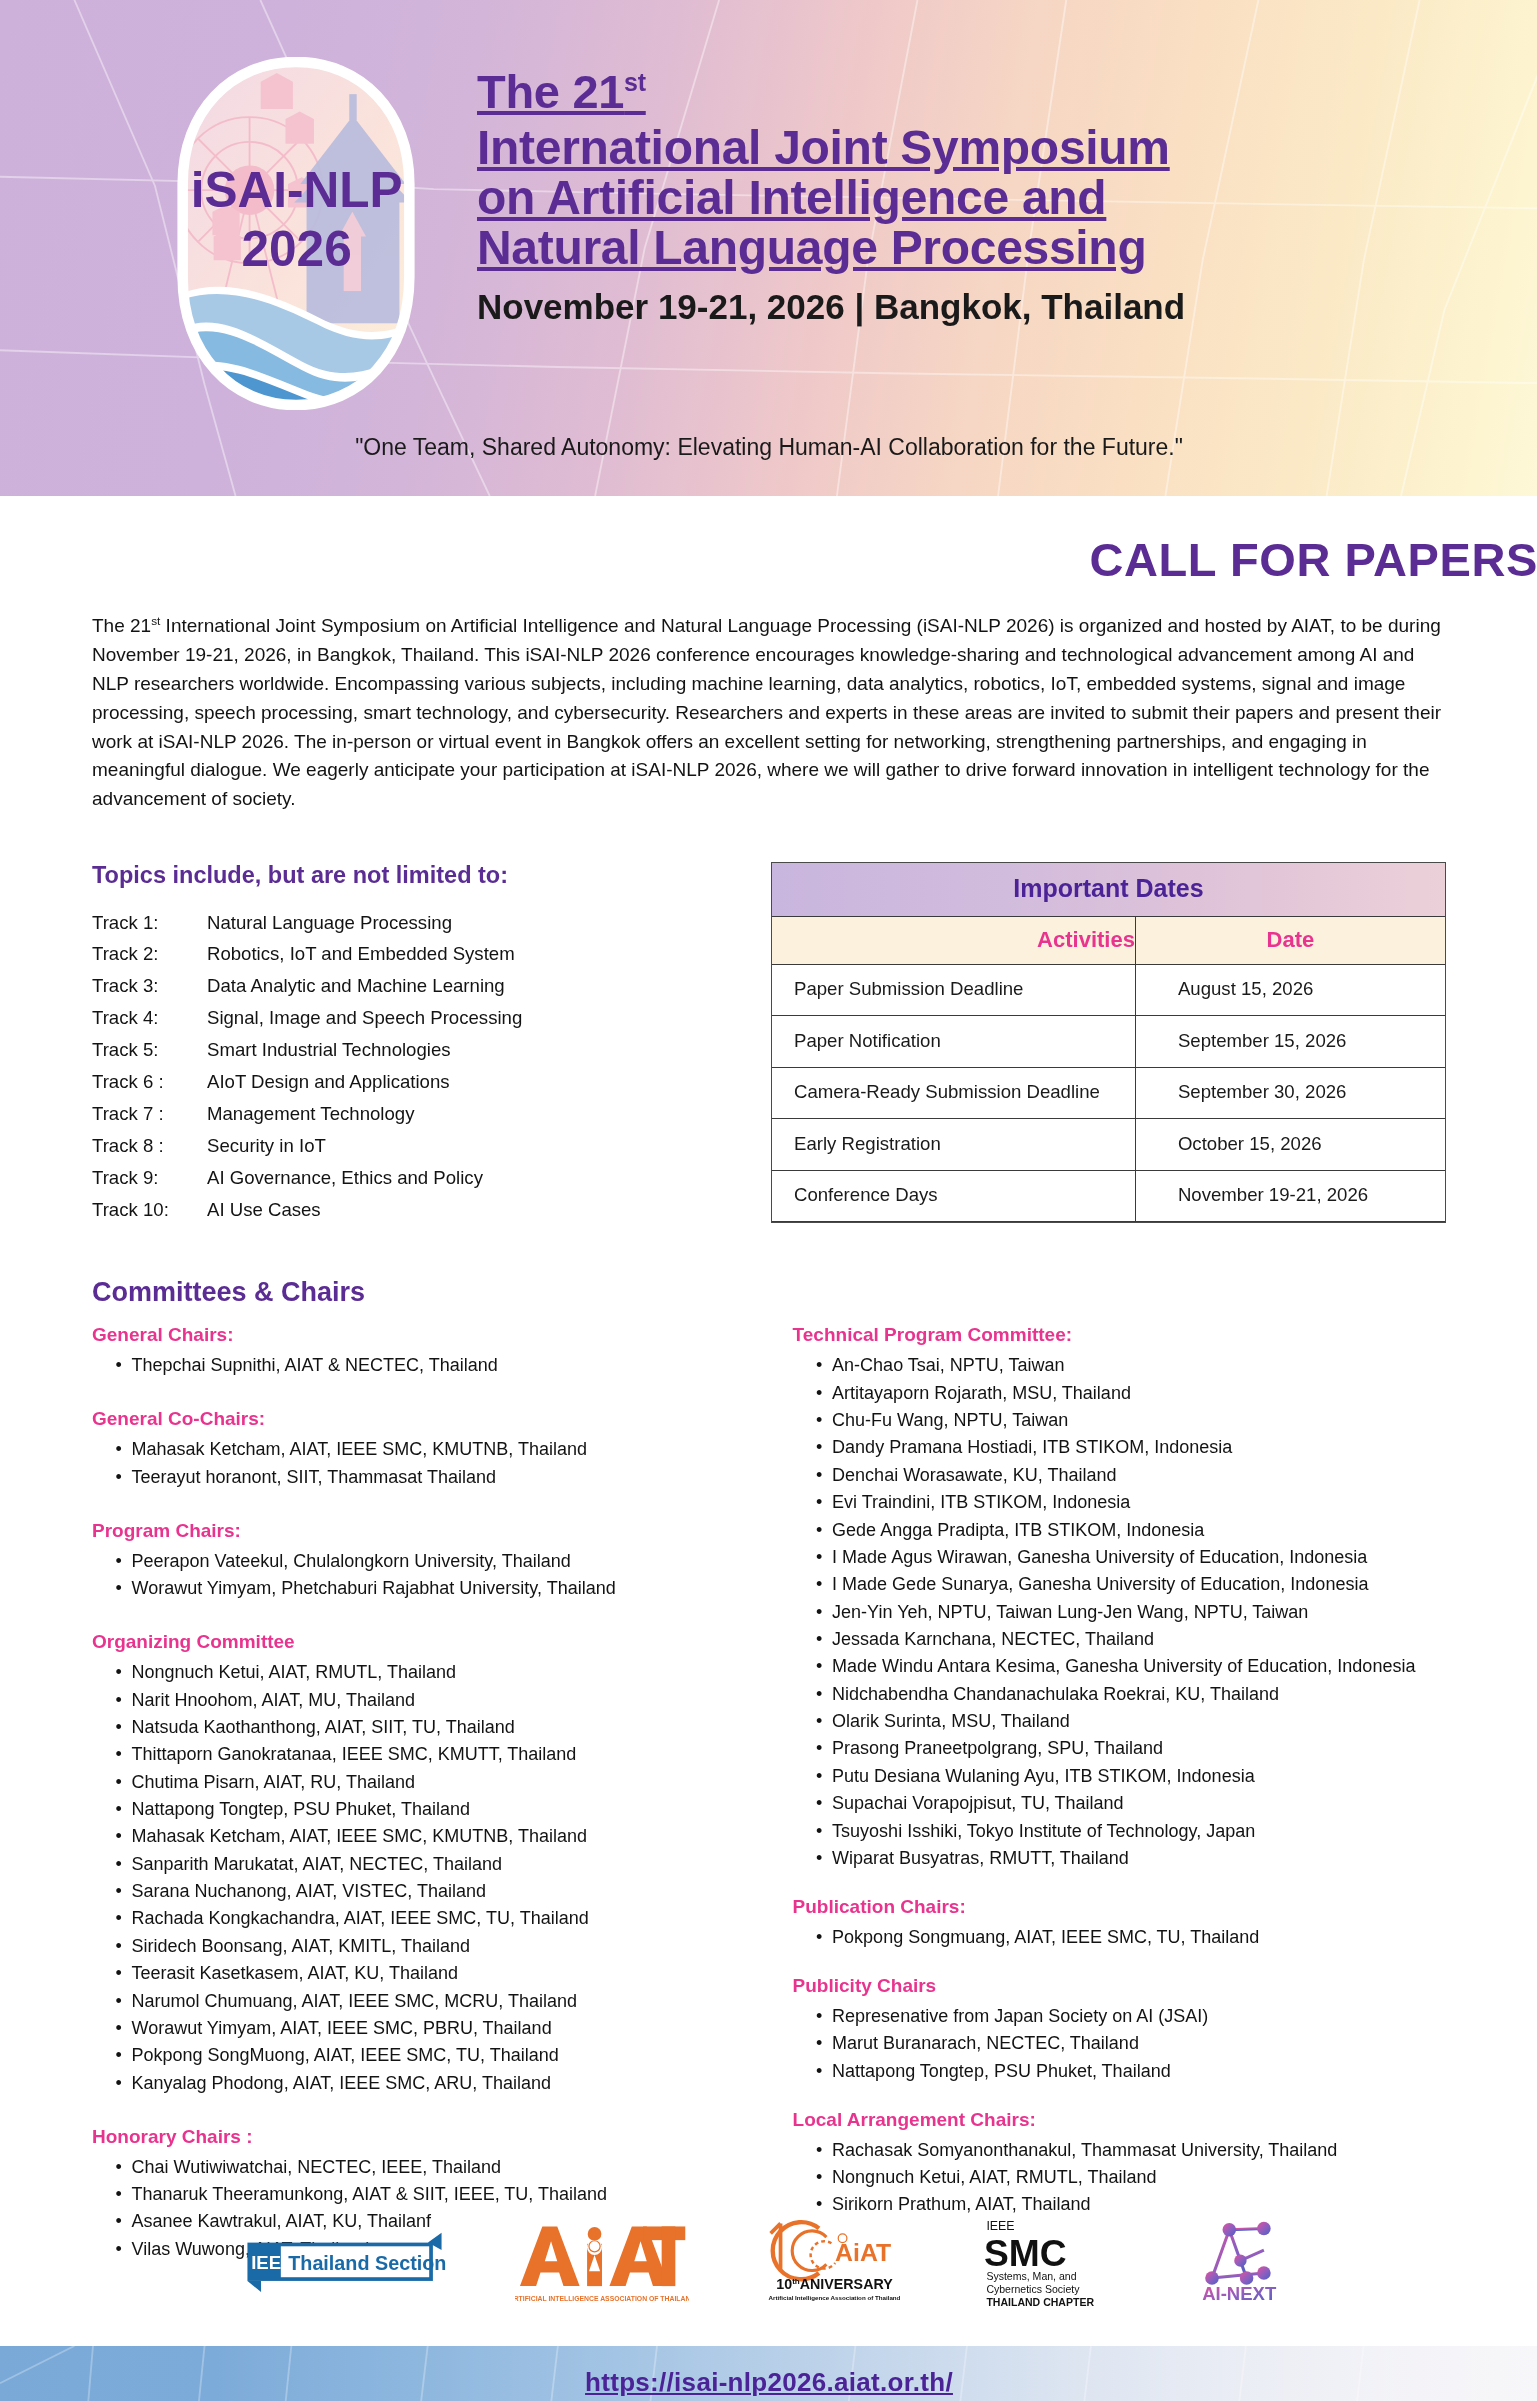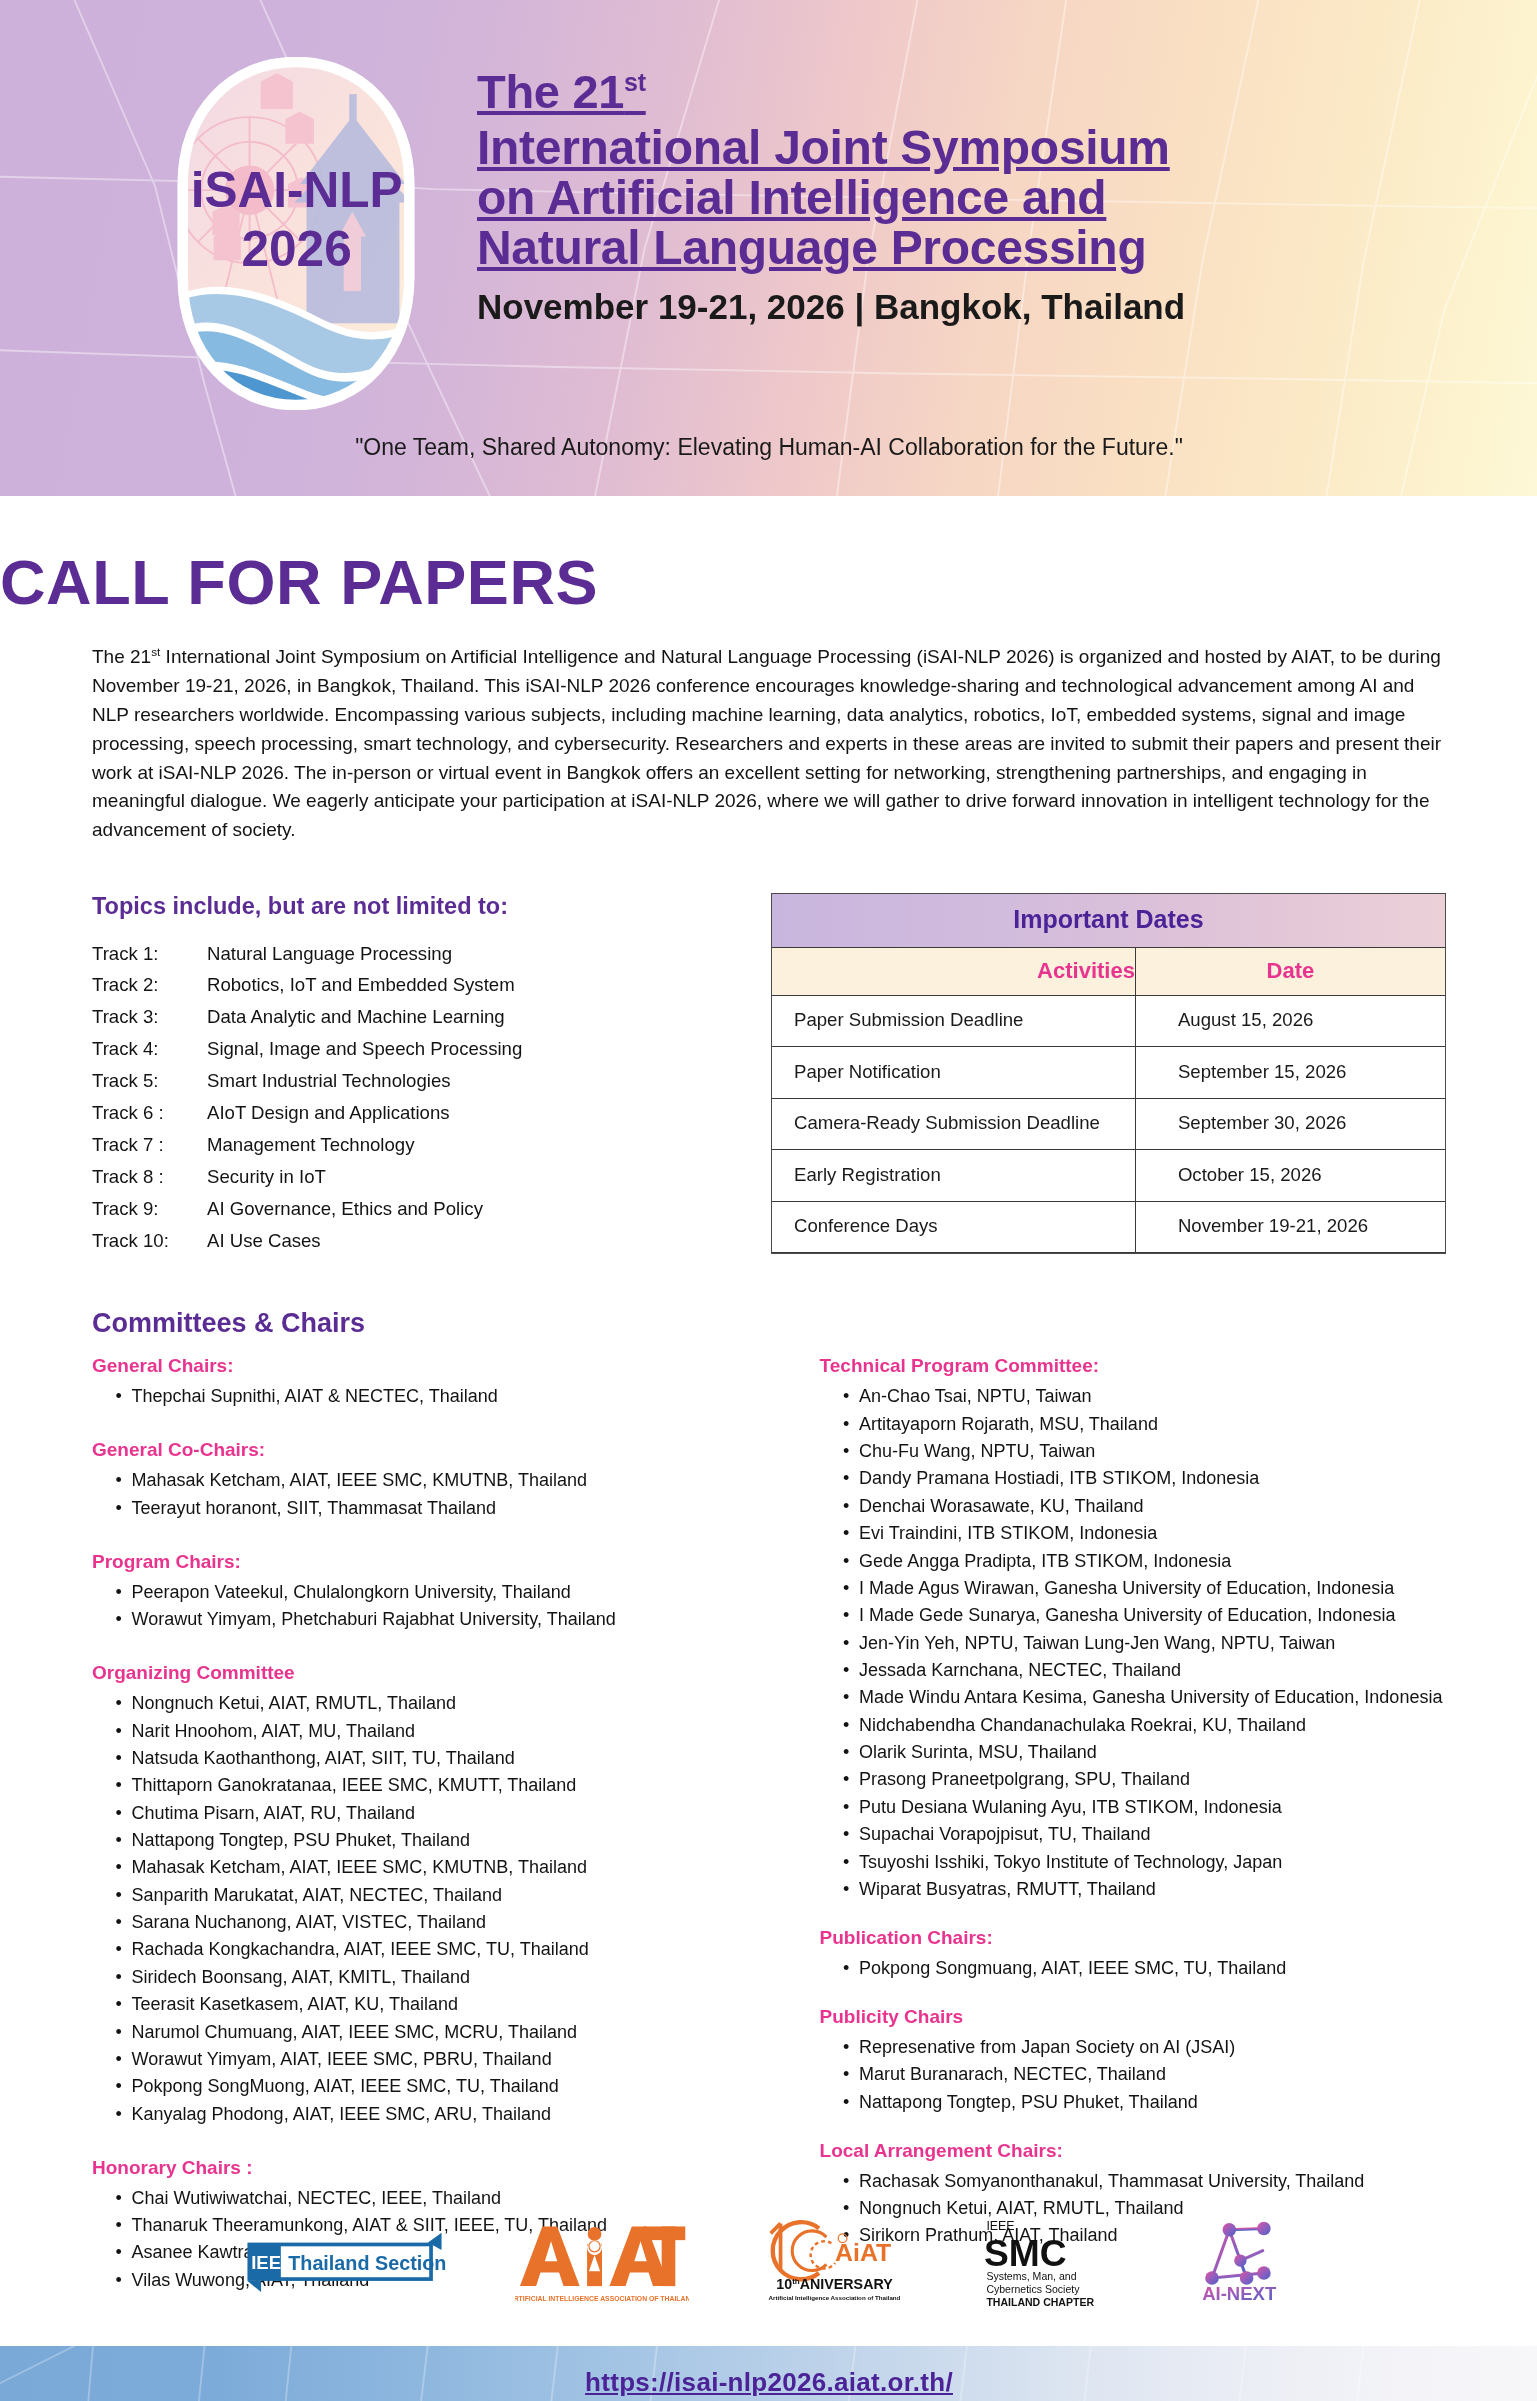--- a/index.html
+++ b/index.html
@@ -62,23 +62,23 @@
   .tagline {
     position:absolute; left:0; top:434px; width:1538px;
     text-align:center;
     font-size: 23px;
     font-weight: 500;
     color: #1a1a1a;
   }
 
   
   .cfp-title {
-    text-align: left;
-    margin-top: 50px;
-    font-size: 63px;
+    text-align: right;
+    margin-top: 36px;
+    font-size: 47px;
     font-weight: 800;
     color: #5b2d94;
     letter-spacing: 0.6px;
   }
   .intro {
     margin: 25px 92px 0 92px;
     font-size: 19px;
     line-height: 1.52;
     color: #131313;
     text-align: left;
@@ -141,21 +141,21 @@
   }
 
   
   .committees-head {
     margin: 51px 0 0 92px;
     font-size: 27px; font-weight: 800; color: #5b2d94;
   }
   .cols {
     display: flex;
     margin: 16px 81px 12px 92px;
-    gap: 27px;
+    gap: 0;
   }
   .col-l { width: 682px; flex: 0 0 682px; }
   .col-r { flex: 1 1 auto; padding-left: 18.6px;}
   .grp { margin-bottom: 0; }
   .grp-title {
     font-size: 19px; font-weight: 800; color: #e8348f;
     margin-bottom: 6.2px;
   }
   .grp ul { list-style: none; margin: 0 0 0 23.5px; padding: 0; }
   .grp li {

